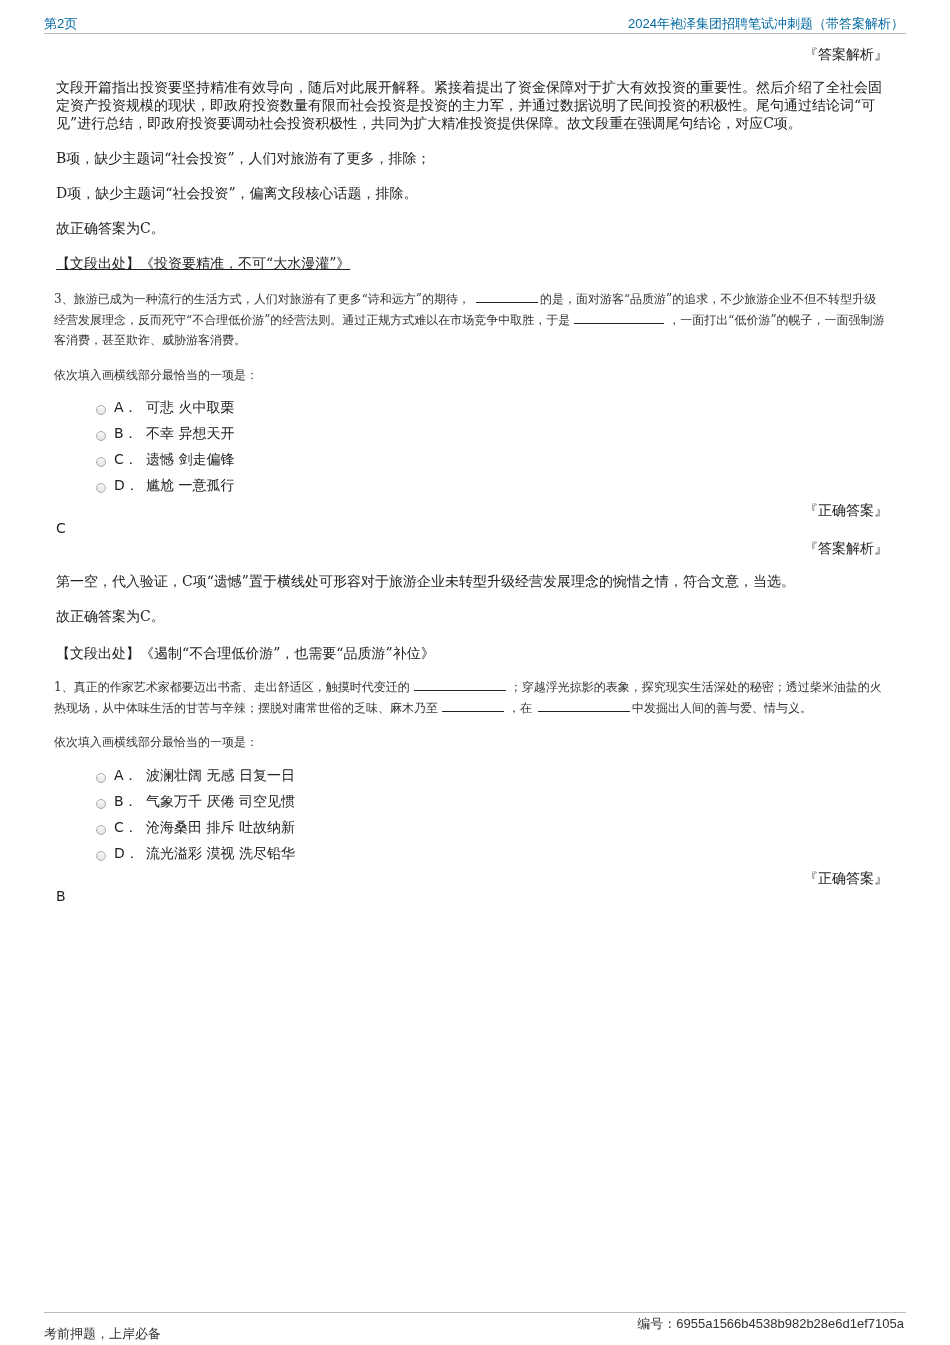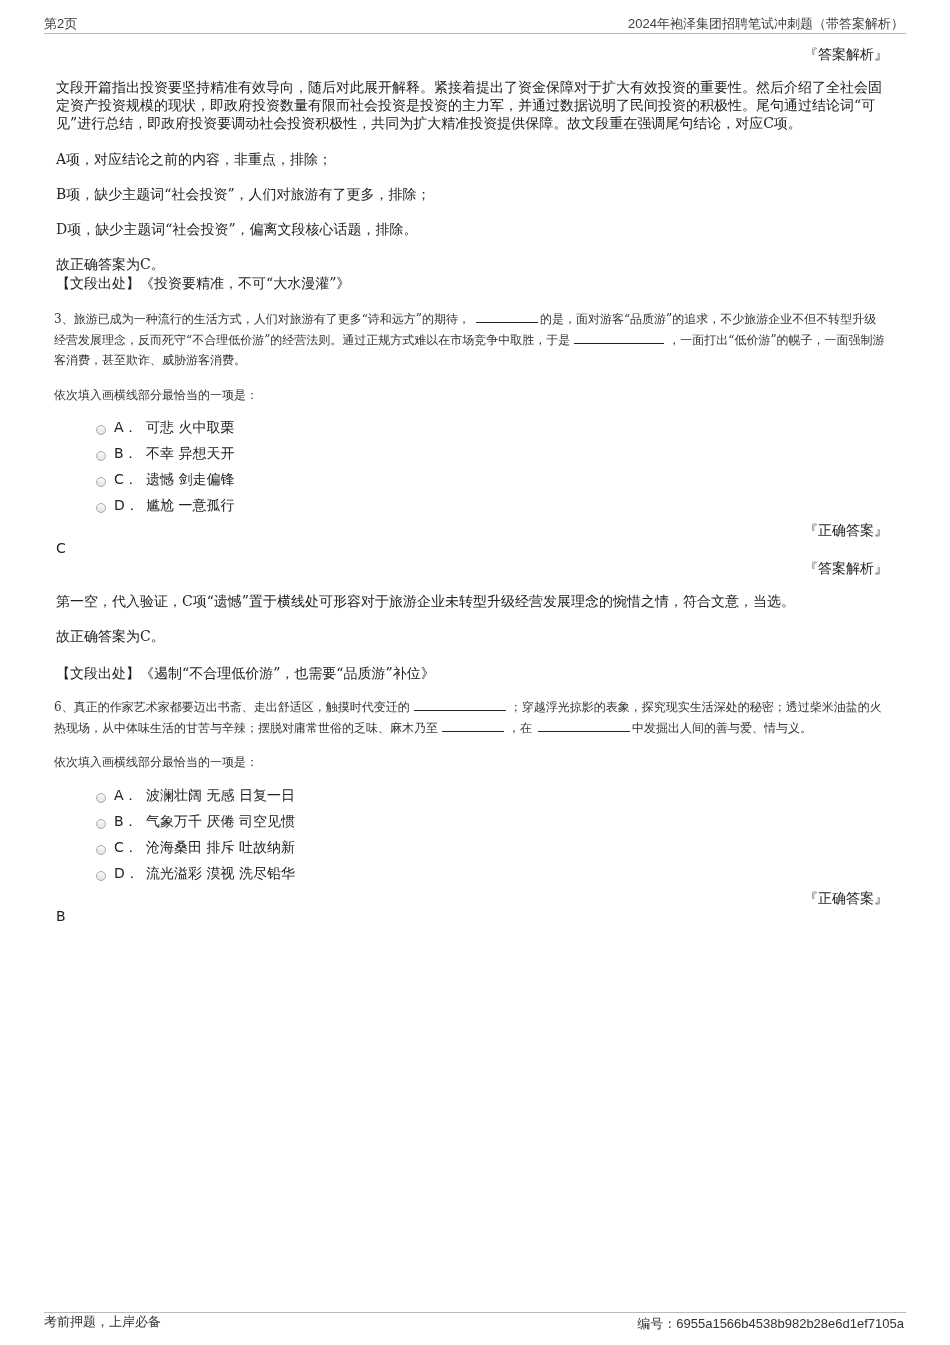--- a/index.html
+++ b/index.html
@@ -1,21 +1,21 @@
 <!DOCTYPE html>
 <html><head>
   <meta charset="utf-8">
   <style>
     html, body { margin:0; padding:0; background:#ffffff; }
     body { width:950px; height:1345px; position:relative; overflow:hidden; color:#222; font-family:"DejaVu Serif","Liberation Serif",serif; }
-    .header { position:absolute; left:44px; right:44px; top:13px; height:20px; border-bottom:1px solid #bbb; font-family:"Liberation Sans","DejaVu Sans",sans-serif; font-size:13px; color:#404040;text-align:center; }
+    .header { position:absolute; left:44px; right:44px; top:13px; height:20px; border-bottom:1px solid #bbb; font-family:"Liberation Sans","DejaVu Sans",sans-serif; font-size:13px; color:#0369a1;text-align:center; }
     .header .left { position:absolute; left:0; top:2px; }
     .header .right { position:absolute; right:2px; top:2px; }
     .footer { position:absolute; left:44px; right:44px; top:1312px; border-top:1px solid #bbb; font-family:"Liberation Sans","DejaVu Sans",sans-serif; font-size:13px; color:#333; height:20px; }
-    .footer .left { position:absolute; left:0; top:0;text-align:center; }
+    .footer .left { position:absolute; left:0; top:12px;text-align:center; }
     .footer .right { position:absolute; right:2px; top:2px; }
     .content { position:absolute; left:56px; right:62px; top:45px; }
     .p { font-size:14px; line-height:18px; margin:0; }
     .label { font-size:14px; line-height:18px;text-align:right; }
     .small { font-size:12px; line-height:20.5px; color:#333; }
     .blank { display:inline-block; border-bottom:1px solid #222; vertical-align:baseline; height:12px; }
     .opts { margin-left:40px; }
     .opt { display:flex; align-items:center; height:26px; font-size:14px; }
     .radio { width:10px; height:10px; border:1px solid #aaa; border-radius:50%; margin-right:8px; margin-top:4px; background:linear-gradient(#fafafa,#e4e4e4); box-sizing:border-box; }
     .opt .key { font-family:"DejaVu Sans",sans-serif; width:32px; }
@@ -26,25 +26,24 @@
 
 <div class="header">
   <span class="left">第2页</span>
   <span class="right">2024年袍泽集团招聘笔试冲刺题（带答案解析）</span>
 </div>
 
 <div class="content">
 
   <div class="label" style="margin-left:2px;">『答案解析』</div>
   <p class="p" style="margin-top:15px;">文段开篇指出投资要坚持精准有效导向，随后对此展开解释。紧接着提出了资金保障对于扩大有效投资的重要性。然后介绍了全社会固定资产投资规模的现状，即政府投资数量有限而社会投资是投资的主力军，并通过数据说明了民间投资的积极性。尾句通过结论词“可见”进行总结，即政府投资要调动社会投资积极性，共同为扩大精准投资提供保障。故文段重在强调尾句结论，对应C项。</p>
-  <p class="p" style="margin-top:18px;">A项，对应结论之前的内容，非重点，排除；</p>
   <p class="p" style="margin-top:17px;">B项，缺少主题词“社会投资”，人们对旅游有了更多，排除；</p>
   <p class="p" style="margin-top:17px;">D项，缺少主题词“社会投资”，偏离文段核心话题，排除。</p>
   <p class="p" style="margin-top:17px;">故正确答案为C。</p>
-  <p class="p" style="margin-top:1px;">【文段出处】《投资要精准，不可“大水漫灌”》</p>
+  <p class="p" style="margin-top:17px;text-decoration:underline;">【文段出处】《投资要精准，不可“大水漫灌”》</p>
 
   <div class="small" style="margin-top:17px;margin-left:-2px;">
     <span>3、旅游已成为一种流行的生活方式，人们对旅游有了更多“诗和远方”的期待，</span><span class="blank" style="width:62px;margin:0 2px 0 6px;"></span><span>的是，面对游客“品质游”的追求，不少旅游企业不但不转型升级经营发展理念，反而死守“不合理低价游”的经营法则。通过正规方式难以在市场竞争中取胜，于是</span><span class="blank" style="width:90px;margin:0 4px;"></span><span>，一面打出“低价游”的幌子，一面强制游客消费，甚至欺诈、威胁游客消费。</span>
   </div>
   <div class="small" style="margin-top:14px;margin-left:-2px;">依次填入画横线部分最恰当的一项是：</div>
 
   <div class="opts" style="margin-top:10px;">
     <div class="opt">
         <span class="radio"></span>
         <span class="key">A．</span>
@@ -67,21 +66,21 @@
       </div>
   </div>
   <div class="label" style="margin-top:2px;margin-left:-2px;">『正确答案』</div>
   <div class="ans" style="margin-left:0;">C</div>
   <div class="label" style="margin-top:2px;margin-left:-2px;">『答案解析』</div>
   <p class="p" style="margin-top:15px;">第一空，代入验证，C项“遗憾”置于横线处可形容对于旅游企业未转型升级经营发展理念的惋惜之情，符合文意，当选。</p>
   <p class="p" style="margin-top:17px;">故正确答案为C。</p>
   <p class="p" style="margin-top:19px;">【文段出处】《遏制“不合理低价游”，也需要“品质游”补位》</p>
 
   <div class="small" style="margin-top:15px;margin-left:-2px;">
-    <span>6、真正的作家艺术家都要迈出书斋、走出舒适区，触摸时代变迁的</span><span class="blank" style="width:92px;margin:0 4px;"></span><span>；穿越浮光掠影的表象，探究现实生活深处的秘密；透过柴米油盐的火热现场，从中体味生活的甘苦与辛辣；摆脱对庸常世俗的乏味、麻木乃至</span><span class="blank" style="width:62px;margin:0 4px;"></span><span>，在</span><span class="blank" style="width:92px;margin:0 2px 0 6px;"></span><span>中发掘出人间的善与爱、情与义。</span>
+    <span>1、真正的作家艺术家都要迈出书斋、走出舒适区，触摸时代变迁的</span><span class="blank" style="width:92px;margin:0 4px;"></span><span>；穿越浮光掠影的表象，探究现实生活深处的秘密；透过柴米油盐的火热现场，从中体味生活的甘苦与辛辣；摆脱对庸常世俗的乏味、麻木乃至</span><span class="blank" style="width:62px;margin:0 4px;"></span><span>，在</span><span class="blank" style="width:92px;margin:0 2px 0 6px;"></span><span>中发掘出人间的善与爱、情与义。</span>
   </div>
   <div class="small" style="margin-top:14px;margin-left:-2px;">依次填入画横线部分最恰当的一项是：</div>
 
   <div class="opts" style="margin-top:10px;">
     <div class="opt">
         <span class="radio"></span>
         <span class="key">A．</span>
         <span>波澜壮阔 无感 日复一日</span>
       </div>
     <div class="opt">

